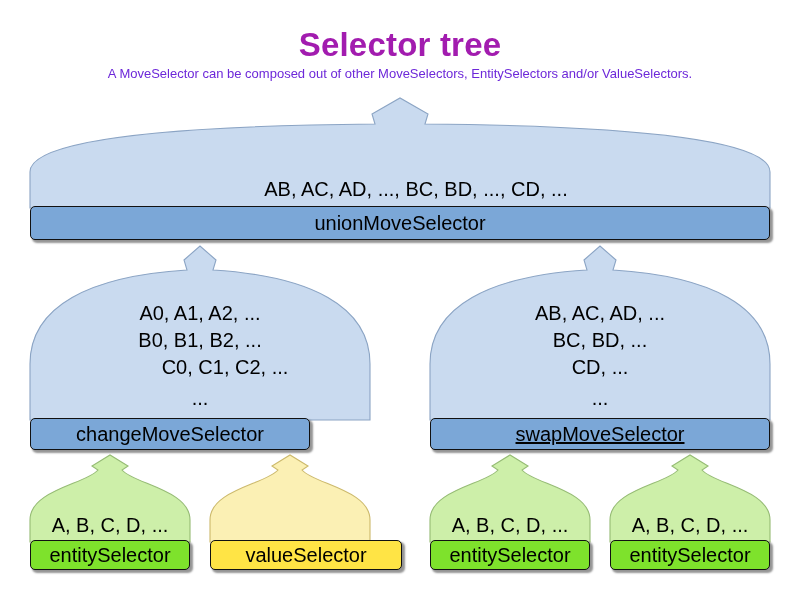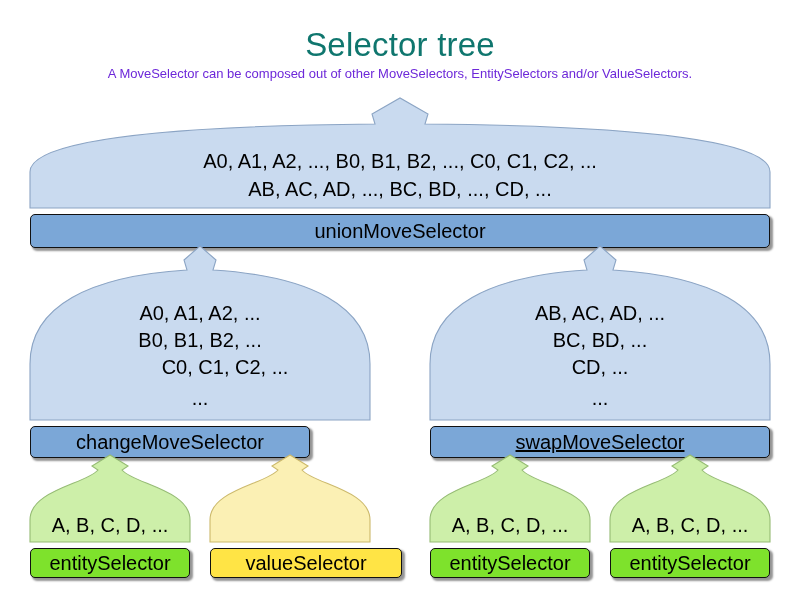--- a/index.html
+++ b/index.html
@@ -23,24 +23,24 @@
   }
 
   
   .page-title {
     position: absolute;
     left: 0;
     top: 26px;
     width: 800px;
     text-align: center;
     font-size: 33px;
-    font-weight: normal;
+    font-weight: bold;
     line-height: 38px;
     letter-spacing: 0.2px;
-    color: #0f766e;
+    color: #a21caf;
   }
   .page-subtitle {
     position: absolute;
     left: 0;
     top: 66px;
     width: 800px;
     text-align: center;
     font-size: 13px;
     line-height: 16px;
     color: #6d28d9;
@@ -73,21 +73,20 @@
     box-sizing: border-box;
     border: 1.4px solid #111111;
     border-radius: 5px;
     text-align: left;
     font-size: 20px;
     color: #000000;
     box-shadow: 2.5px 2.5px 2px rgba(0, 0, 0, 0.42);
     display: flex;
     align-items: center;
     justify-content: center;
-    margin-top: 8px;
   }
 
   
   .tier-union .label-bar { height: 34px; }
   .tier-mid   .label-bar { height: 32px; }
   .tier-leaf  .label-bar { height: 30px; }
 
   
   .bar-blue   { background: #7ba7d7; }
   .bar-green  { background: #7ee22c; }
@@ -106,22 +105,21 @@
       <path d="M 0 112
                L 0 76
                C 0 46, 120 30, 345 28
                L 342 18
                L 370 2
                L 398 18
                L 395 28
                C 620 30, 740 46, 740 76
                L 740 112 Z" fill="#c9daef" stroke="#8ba4c4" stroke-width="1.1"></path>
     </svg>
-    <div class="balloon-text" style="top:52px;">A0, A1, A2, ..., B0, B1, B2, ..., C0, C1, C2, ...</div>
-    <div class="balloon-text" style="top:80px;">AB, AC, AD, ..., BC, BD, ..., CD, ...</div>
+    <div class="balloon-text" style="top:80px;padding-left:16px;">AB, AC, AD, ..., BC, BD, ..., CD, ...</div>
     <div class="label-bar bar-blue" style="top:110px; width:740px;">unionMoveSelector</div>
   </div>
 
   <div class="node tier-mid" style="left:30px; top:244px; width:340px; height:208px;">
     <svg class="balloon-svg" width="340" height="208" viewBox="0 0 340 208">
       <path d="M 0 176
                L 0 120
                C 0 62, 60 32, 157 26
                L 154 16
                L 170 2

